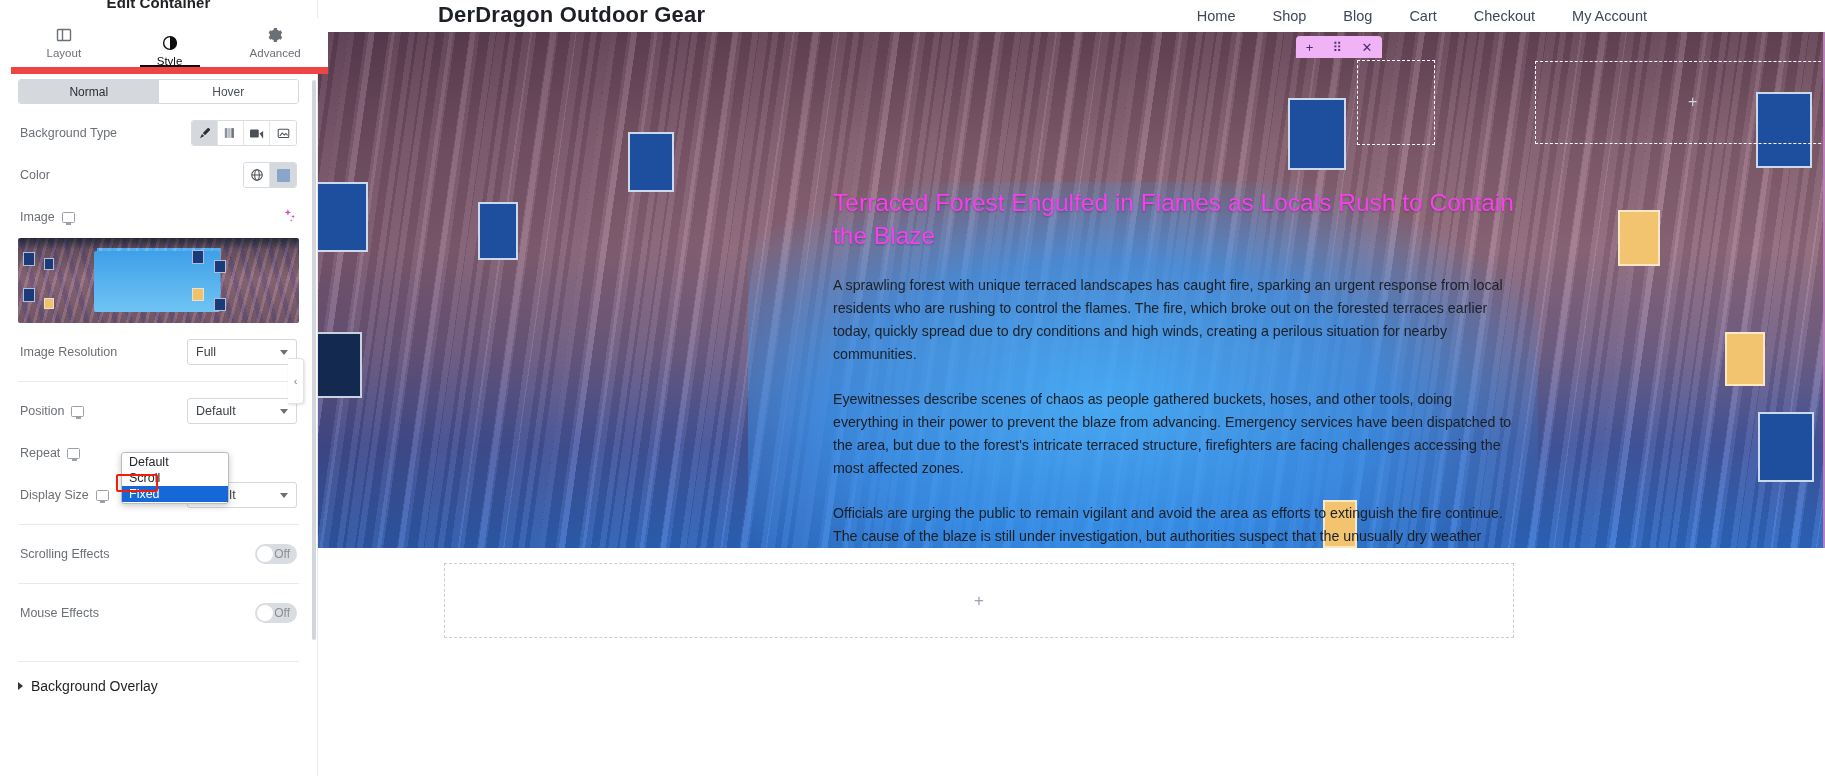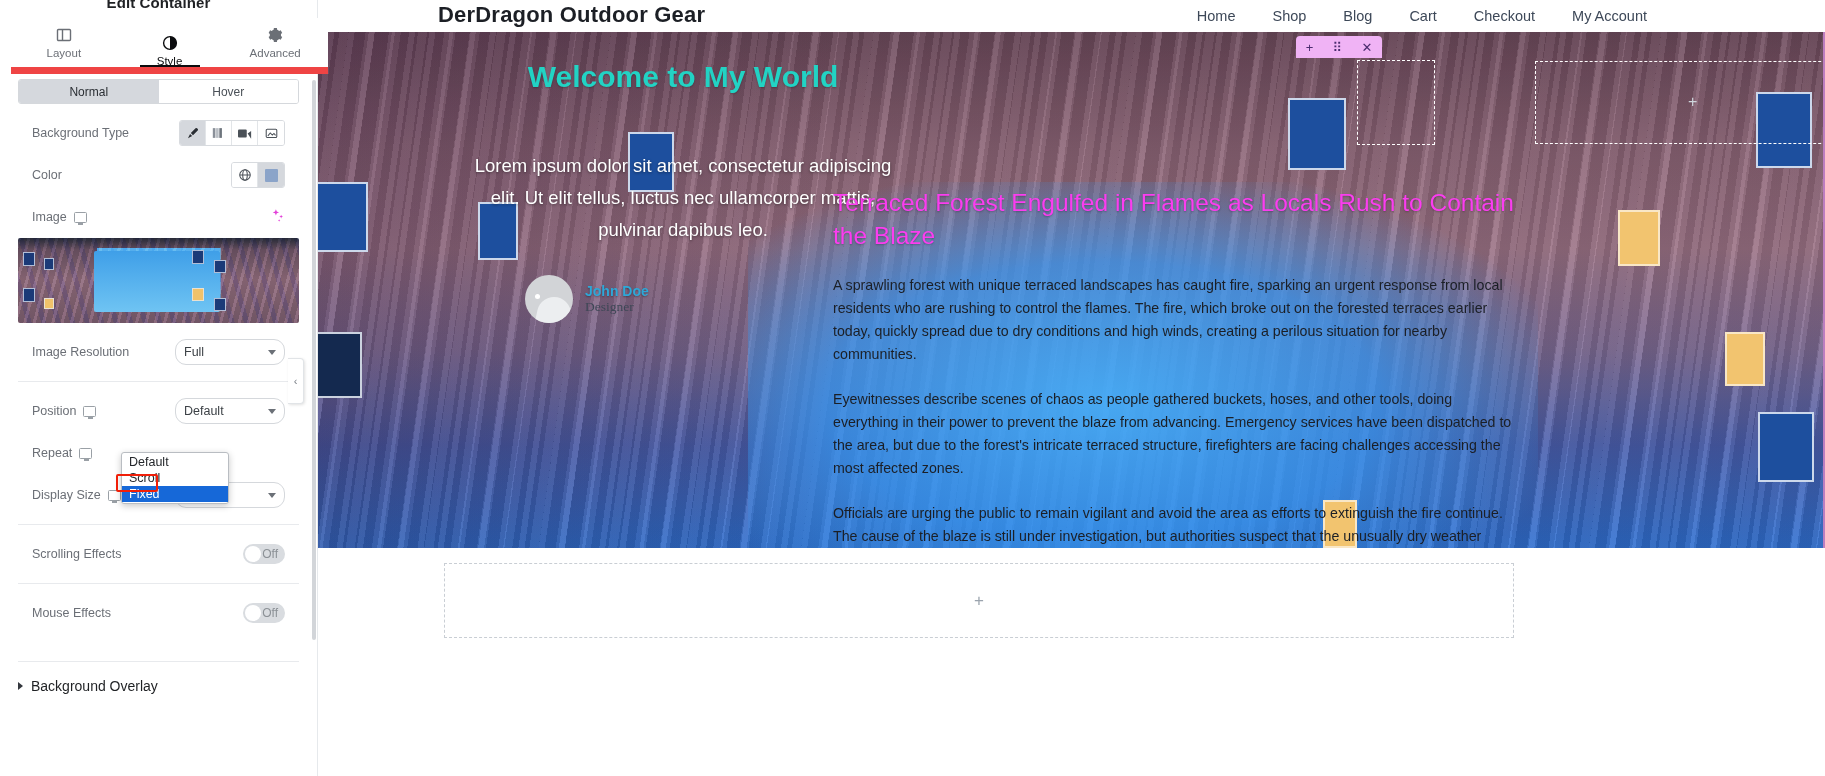--- a/index.html
+++ b/index.html
@@ -54,34 +54,34 @@
     margin:4px 18px 0 18px; display:flex; border:1px solid #d5d8dc; border-radius:3px;
     overflow:hidden; height:25px;
   }
   .seg > div{
     flex:1; display:flex; align-items:center; justify-content:center;
     font-size:12px; color:#4b5158; cursor:pointer; background:#fff;
   }
   .seg > div.on{ background:#d5d8dd; color:#2b2f34; }
 
   .row{
-    display:flex; align-items:center; padding:0 32px; margin-top:16px;
+    display:flex; align-items:center; padding:0 20px; margin-top:16px;
     min-height:26px;
   }
   .row .lbl{ font-size:12.5px; color:#6b6f76; display:flex; align-items:center; gap:7px; flex:1; }
   .mon{ width:13px; height:11px; border:1.4px solid #9aa0a6; border-radius:1.5px; position:relative;}
   .mon:after{content:"";position:absolute;left:3.5px;bottom:-3.5px;width:5px;height:2.2px;background:#9aa0a6;}
 
   .iconset{ display:flex; border:1px solid #d8dbdf; border-radius:3px; overflow:hidden; height:26px;}
   .iconset div{ width:26px; display:flex;align-items:center;justify-content:center;background:#fff;border-right:1px solid #e2e5e8;cursor:pointer;}
   .iconset div:last-child{border-right:none;}
   .iconset div.on{ background:#d5d8dd; }
 
   .sel{
-    width:110px; height:26px; border:1px solid #d5d8dc; border-radius:11px; background:#fff;
+    width:110px; height:26px; border:1px solid #d5d8dc; border-radius:3px; background:#fff;
     display:flex; align-items:center; padding:0 8px; font-size:12.5px; color:#3c4146;
     position:relative; cursor:pointer;
   }
   .sel .arr{ position:absolute; right:8px; width:0;height:0;
     border-left:4px solid transparent;border-right:4px solid transparent;border-top:5px solid #6b7077;}
 
   .thumb{
     margin:8px 18px 0 18px; height:85px; border-radius:2px;
     background:
       radial-gradient(circle at 50% 47%, #5fb6ef 0 0) no-repeat,
@@ -471,31 +471,20 @@
     <span class="hero-win dark" style="left:26px;top:300px;width:48px;height:66px;"></span>
     <span class="hero-win" style="left:190px;top:170px;width:40px;height:58px;"></span>
     <span class="hero-win" style="left:340px;top:100px;width:46px;height:60px;"></span>
     <span class="hero-win" style="left:1000px;top:66px;width:58px;height:72px;"></span>
     <span class="hero-win" style="left:1468px;top:60px;width:56px;height:76px;"></span>
     <span class="hero-win lit" style="left:1330px;top:178px;width:42px;height:56px;"></span>
     <span class="hero-win lit" style="left:1437px;top:300px;width:40px;height:54px;"></span>
     <span class="hero-win" style="left:1470px;top:380px;width:56px;height:70px;"></span>
     <span class="hero-win lit" style="left:1035px;top:468px;width:34px;height:48px;"></span>
 
-    <div class="hero-left">
-      <h1 class="hero-title">Welcome to My World</h1>
-      <div class="hero-sub">Lorem ipsum dolor sit amet, consectetur adipiscing elit. Ut elit tellus, luctus nec ullamcorper mattis, pulvinar dapibus leo.</div>
-      <div class="testimonial">
-        <div class="avatar"></div>
-        <div class="t-meta">
-          <div class="t-name">John Doe</div>
-          <div class="t-role">Designer</div>
-        </div>
-      </div>
-    </div>
 
     <div class="article">
       <h2>Terraced Forest Engulfed in Flames as Locals Rush to Contain the Blaze</h2>
       <p>A sprawling forest with unique terraced landscapes has caught fire, sparking an urgent response from local residents who are rushing to control the flames. The fire, which broke out on the forested terraces earlier today, quickly spread due to dry conditions and high winds, creating a perilous situation for nearby communities.</p>
       <p>Eyewitnesses describe scenes of chaos as people gathered buckets, hoses, and other tools, doing everything in their power to prevent the blaze from advancing. Emergency services have been dispatched to the area, but due to the forest's intricate terraced structure, firefighters are facing challenges accessing the most affected zones.</p>
       <p>Officials are urging the public to remain vigilant and avoid the area as efforts to extinguish the fire continue. The cause of the blaze is still under investigation, but authorities suspect that the unusually dry weather conditions could have played a significant role in fueling the fire.</p>
     </div>
   </div>
 
   <div class="canvas-edge-l"></div>

